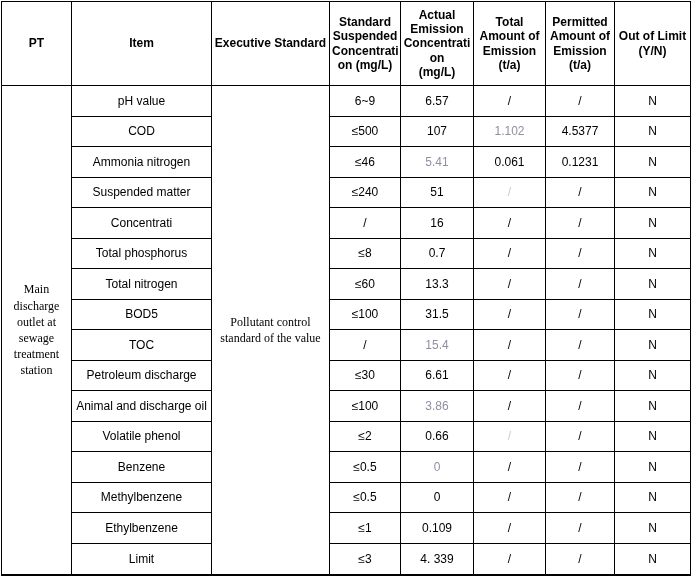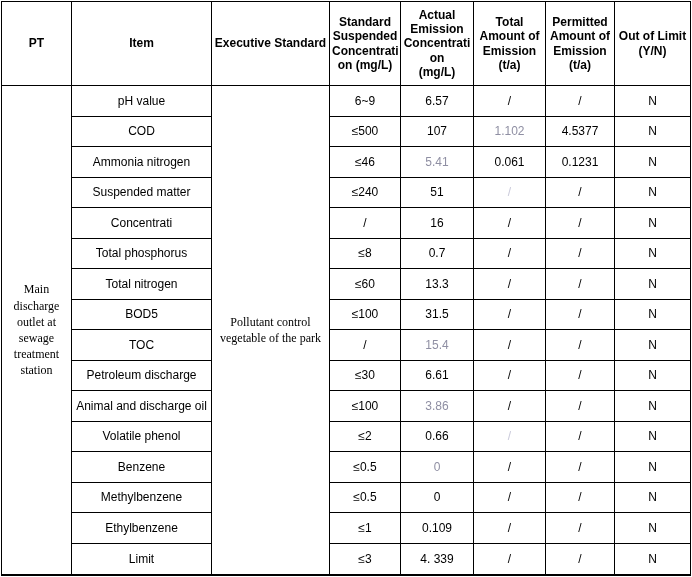--- a/index.html
+++ b/index.html
@@ -89,21 +89,21 @@
     <tbody>
         <tr>
           <td rowspan="16" class="merged">Main
 discharge
 outlet at
 sewage
 treatment
 station</td>
           <td>pH value</td>
           <td rowspan="16" class="merged">Pollutant control
-vegetable of the park</td>
+standard of the value</td>
           <td>6~9</td>
           <td>6.57</td>
           <td>/</td>
           <td>/</td>
           <td>N</td>
         </tr>
         <tr>
           <td>COD</td>
           <td>≤500</td>
           <td>107</td>

